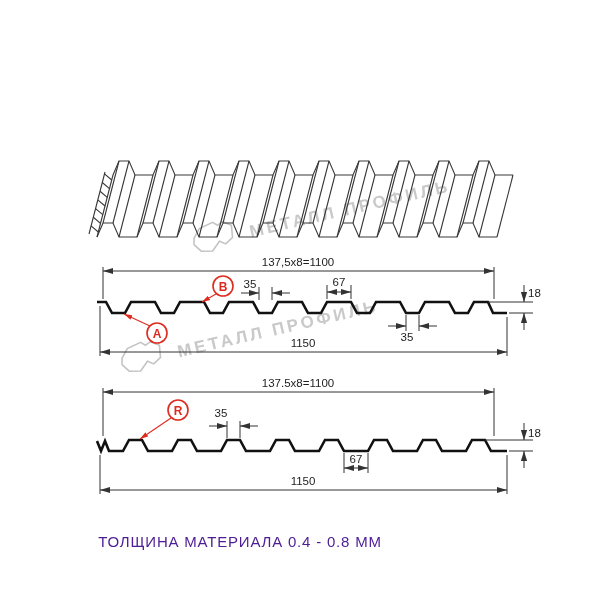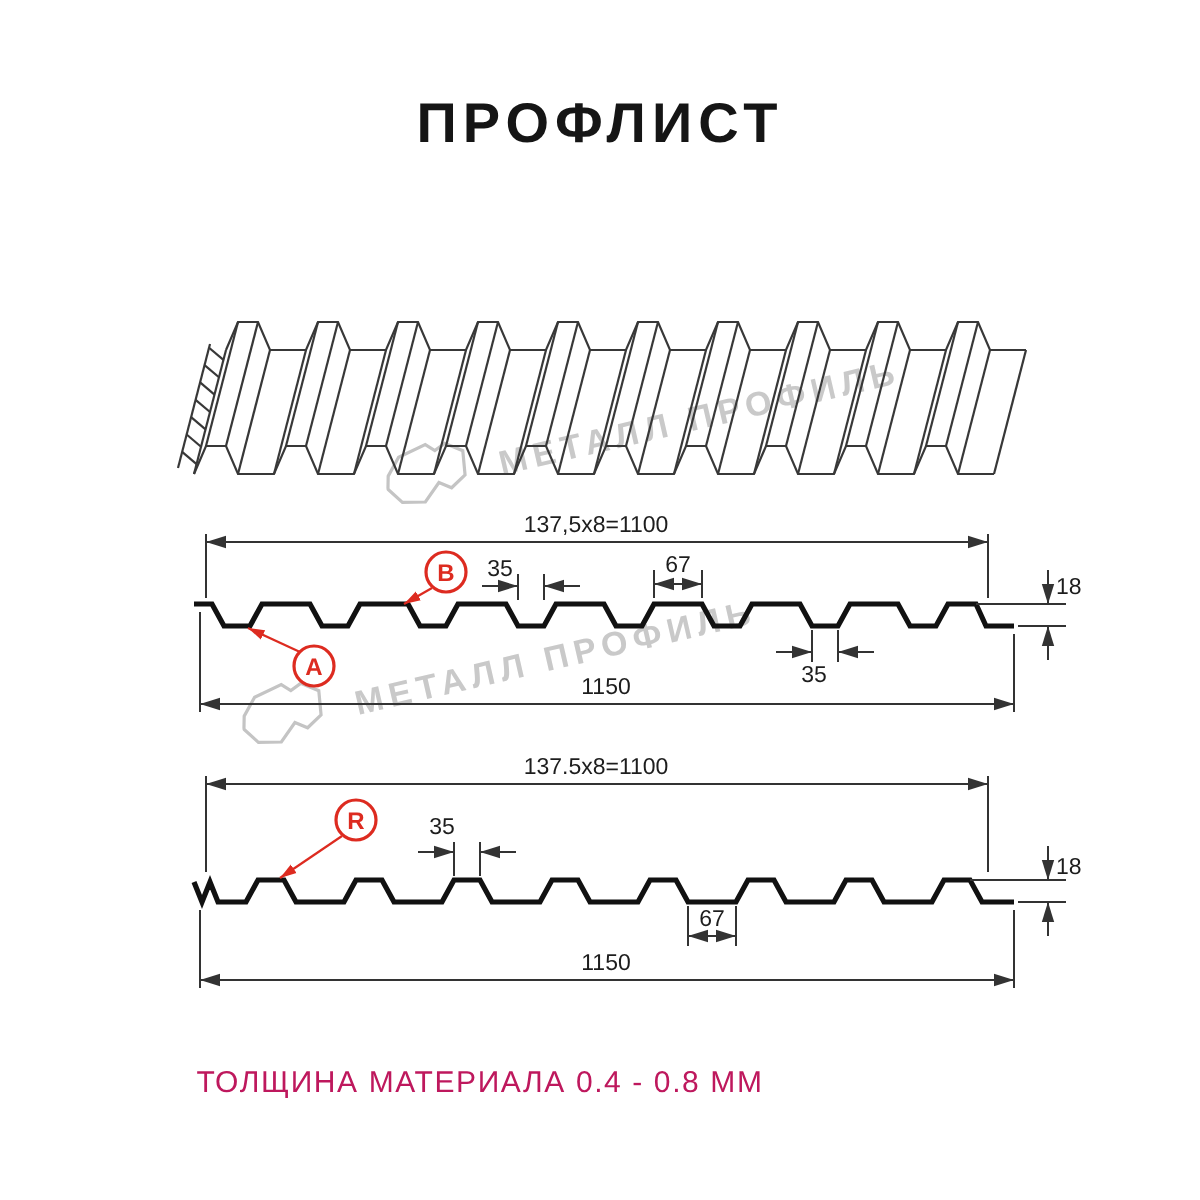--- a/index.html
+++ b/index.html
@@ -2,36 +2,35 @@
 <html><head>
 <meta charset="utf-8">
 <style>
   html,body{margin:0;padding:0;}
   body{width:600px;height:600px;position:relative;background:#ffffff;overflow:hidden;
        font-family:"Liberation Sans",sans-serif;}
   .hdr{position:absolute;left:0;top:46px;width:600px;text-align:center;z-index:3;}
   .hdr .title{font-size:28px;font-weight:bold;letter-spacing:3px;color:#151515;}
   .hdr .subtitle{margin-top:8px;font-size:15px;font-weight:bold;letter-spacing:1px;color:#2b2b2b;}
   .footer-note{position:absolute;left:0;top:533px;width:480px;text-align:center;z-index:3;
-       font-size:15px;font-weight:500;letter-spacing:.8px;color:#be185d;}
+       font-size:15px;font-weight:500;letter-spacing:.8px;color:#4c1d95;}
   .wm{position:absolute;display:flex;align-items:center;gap:10px;z-index:1;
       transform:rotate(-13deg);color:#c9c9c9;font-weight:bold;font-size:17px;
       letter-spacing:3px;white-space:nowrap;}
   .wm svg{flex:0 0 auto;}
   #wm1{left:190px;top:196px;}
   #wm2{left:118px;top:316px;}
   svg.draw{position:absolute;left:0;top:0;z-index:2;}
   text.dim{font-family:"Liberation Sans",sans-serif;font-size:11.5px;fill:#1d1d1d;}
   text.callout{font-family:"Liberation Sans",sans-serif;font-size:12px;font-weight:bold;fill:#dd2b20;}
 </style>
 </head>
 <body>
 
 <div class="hdr">
-  <div class="title">ПРОФЛИСТ</div>
 </div>
 
 <div class="wm" id="wm1">
   <svg width="48" height="40" viewBox="0 0 60 50">
     <polygon points="3,16 12,6 30,2 35,7 42,4 52,11 50,26 40,32 33,27 22,37 8,34 1,24" fill="none" stroke="#c4c4c4" stroke-width="2"></polygon>
   </svg>
   <span>МЕТАЛЛ ПРОФИЛЬ</span>
 </div>
 <div class="wm" id="wm2">
   <svg width="48" height="40" viewBox="0 0 60 50">

